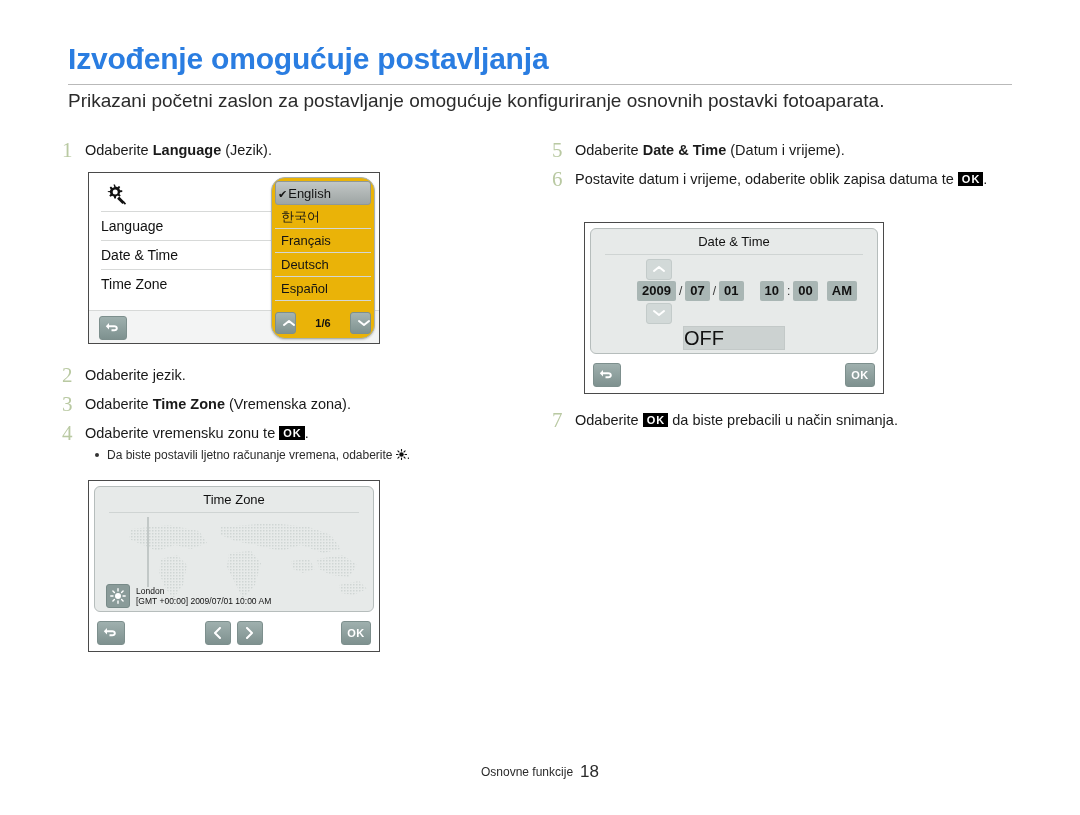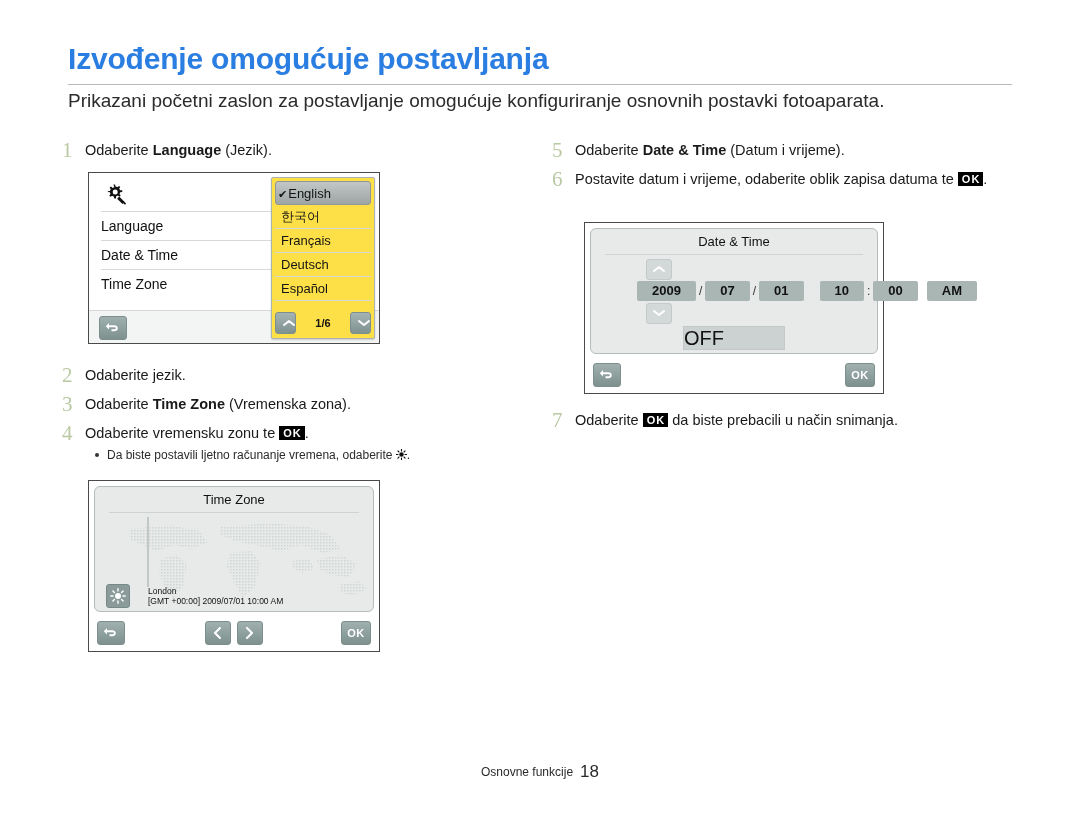--- a/index.html
+++ b/index.html
@@ -93,21 +93,21 @@
   .btn-back{
     position:absolute;width:26px;height:22px;border-radius:3px;
     background:linear-gradient(#9fb0ae,#7e918f);
     border:1px solid #7d8f8d;
   }
   .btn-back svg{position:absolute;left:5px;top:3px;}
   .menu-backbar .btn-back{left:10px;top:5px;}
 
   .lang-pop{
     position:absolute;right:4px;top:4px;width:104px;bottom:4px;
-    background:#fde047;border:1px solid #aab3b2;border-radius:2px;
+    background:#eab308;border:1px solid #aab3b2;border-radius:14px;
     box-shadow:0 1px 2px rgba(0,0,0,.18);
     padding:3px;box-sizing:border-box;
   }
   .lang-item{
     height:24px;line-height:24px;font-size:13px;color:#141414;
     padding-left:6px;border-bottom:1px solid #d2d7d6;
     box-sizing:border-box;position:relative;
   }
   .lang-item.sel{
     background:linear-gradient(#c2c7c6,#9ea5a4);
@@ -142,21 +142,21 @@
   .tz-titleline{
     position:absolute;left:14px;right:14px;top:25px;height:1px;background:#cfd4d3;
   }
   .tz-map{
     position:absolute;left:0;right:0;top:28px;bottom:0;
   }
   .tz-meridian{
     position:absolute;left:52px;top:2px;bottom:24px;width:2px;background:#c2c8c7;
   }
   .tz-info{
-    position:absolute;left:11px;bottom:3px;display:flex;align-items:center;gap:18px;
+    position:absolute;left:11px;bottom:3px;display:flex;align-items:center;gap:6px;
   }
   .tz-suncell{
     width:22px;height:22px;border-radius:3px;background:#8a9b99;border:1px solid #788a88;
     position:relative;
   }
   .tz-suncell svg{position:absolute;left:3px;top:3px;}
   .tz-text{font-size:8.5px;line-height:10px;color:#111;}
   .tz-bottombar{
     position:absolute;left:0;right:0;bottom:0;height:36px;background:#ffffff;
   }
@@ -186,21 +186,21 @@
     position:absolute;left:55px;width:24px;height:19px;border-radius:3px;
     background:#d2d9d8;border:1px solid #c3cbca;
   }
   .dt-up{top:30px;} .dt-down{top:74px;}
   .dt-up svg,.dt-down svg{position:absolute;left:6px;top:5px;}
   .dt-fields{
     position:absolute;left:46px;top:52px;display:flex;align-items:center;gap:2px;
   }
   .dt-cell{
     background:#a9b6b4;color:#111;font-size:13px;font-weight:bold;
-    padding:2px 15px;border-radius:2px;line-height:16px;
+    padding:2px 5px;border-radius:2px;line-height:16px;
   }
   .dt-sep{font-size:12px;color:#333;padding:0 1px;}
   .dt-gap{width:12px;}
   .dt-off{
     position:absolute;left:50%;transform:translateX(-50%);top:97px;
     width:100px;height:22px;background:#ccd2d1;border:1px solid #c3c9c8;
     font-size:20px;color:#111;text-align:left;line-height:22px;font-weight:normal;
   }
   .dt-bottombar{position:absolute;left:0;right:0;bottom:0;height:36px;background:#fff;}
   .dt-bottombar .btn-back{left:8px;top:6px;}

